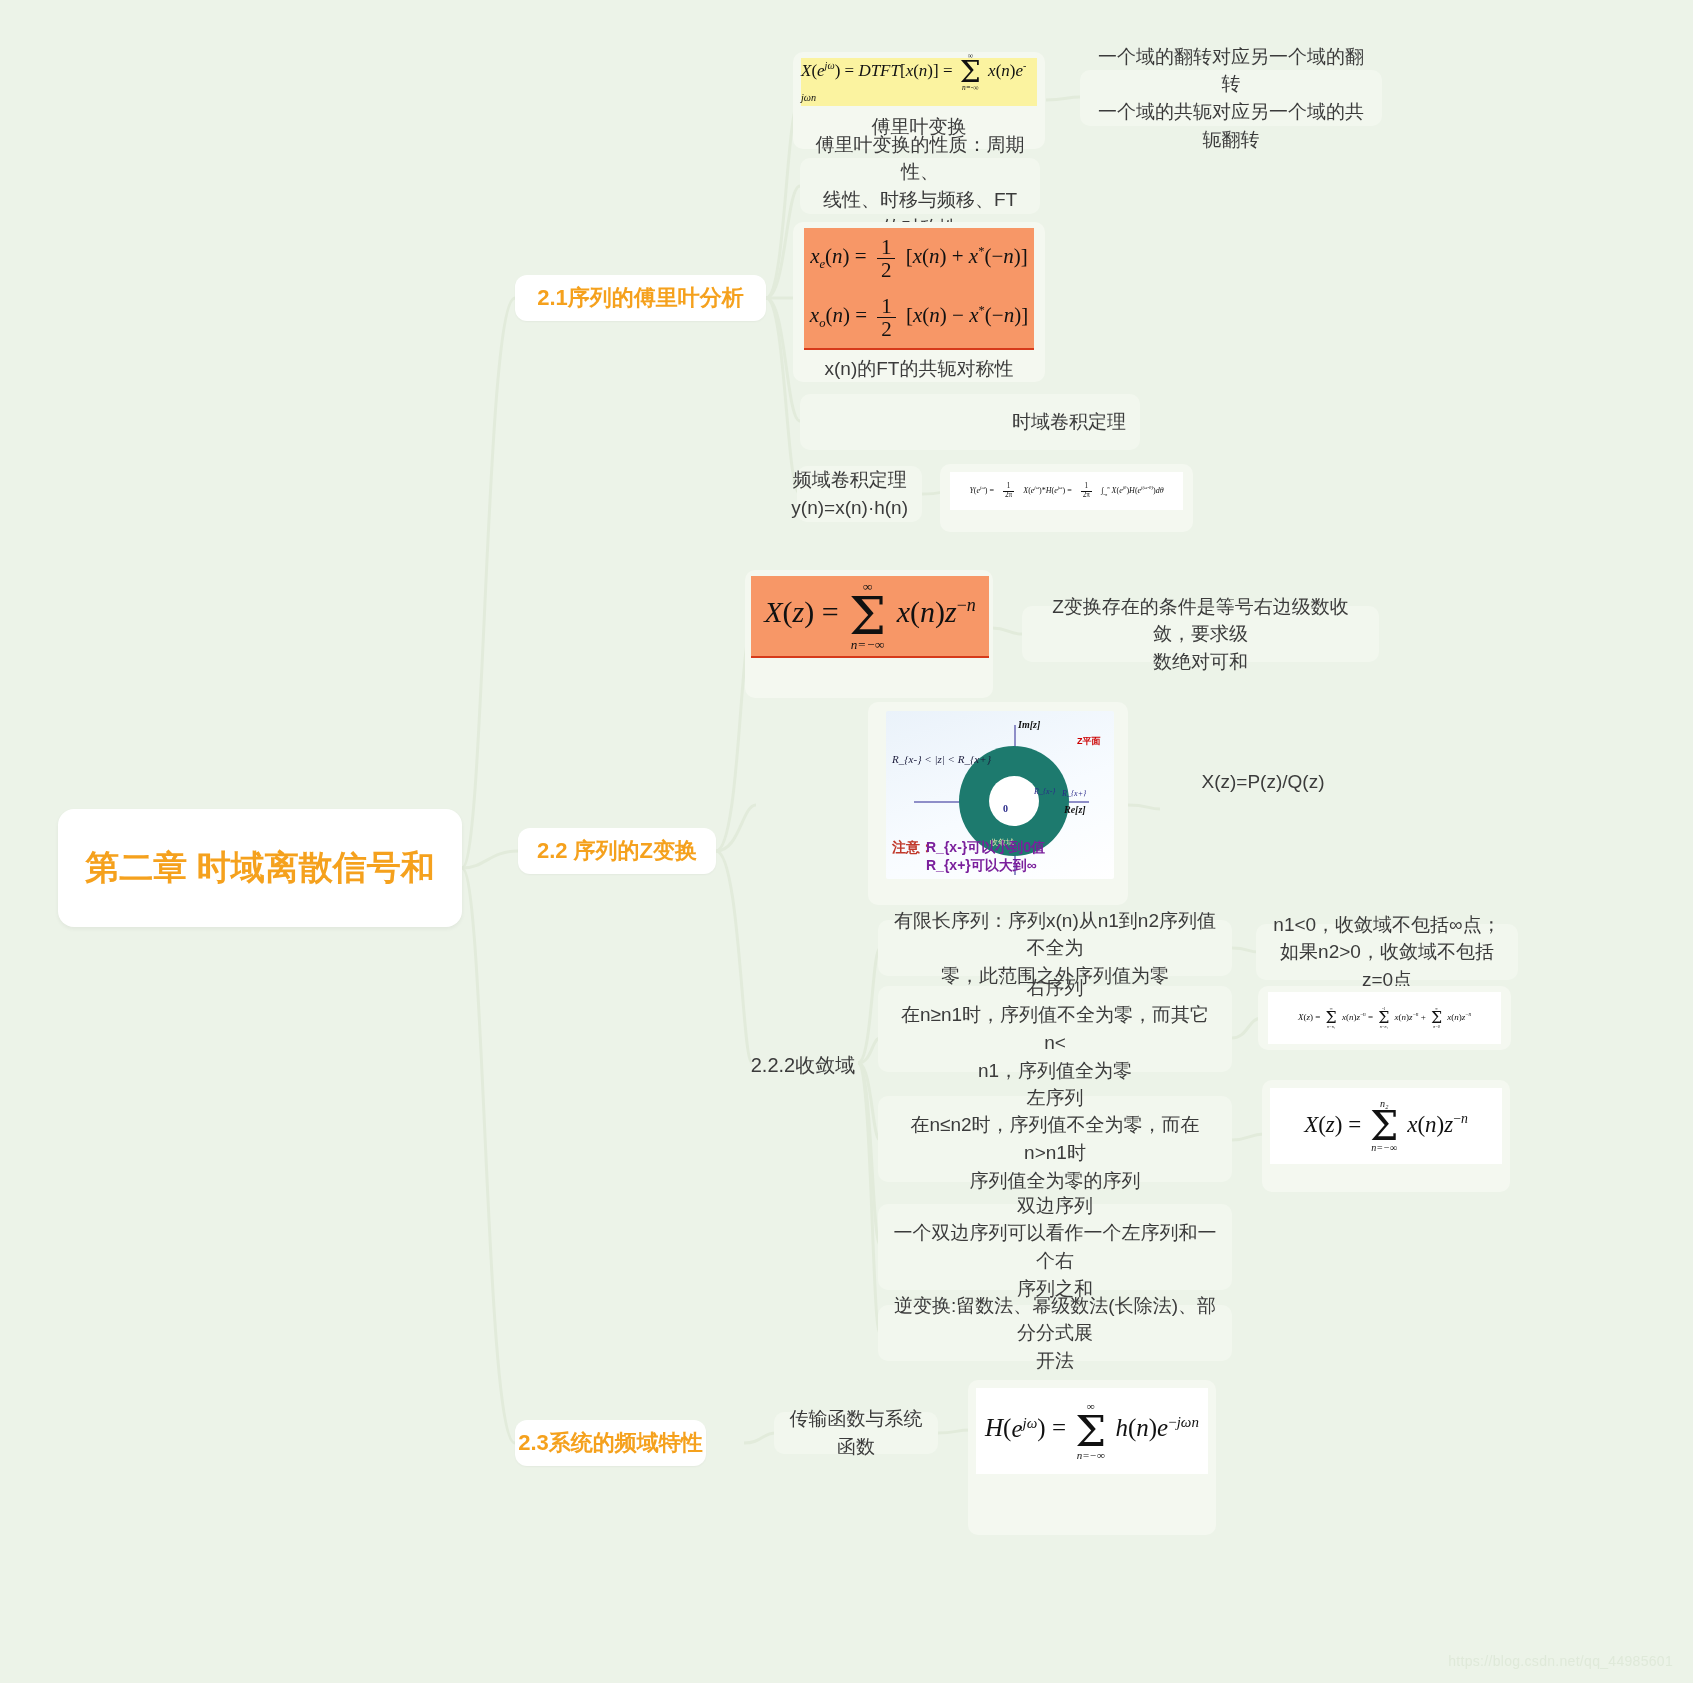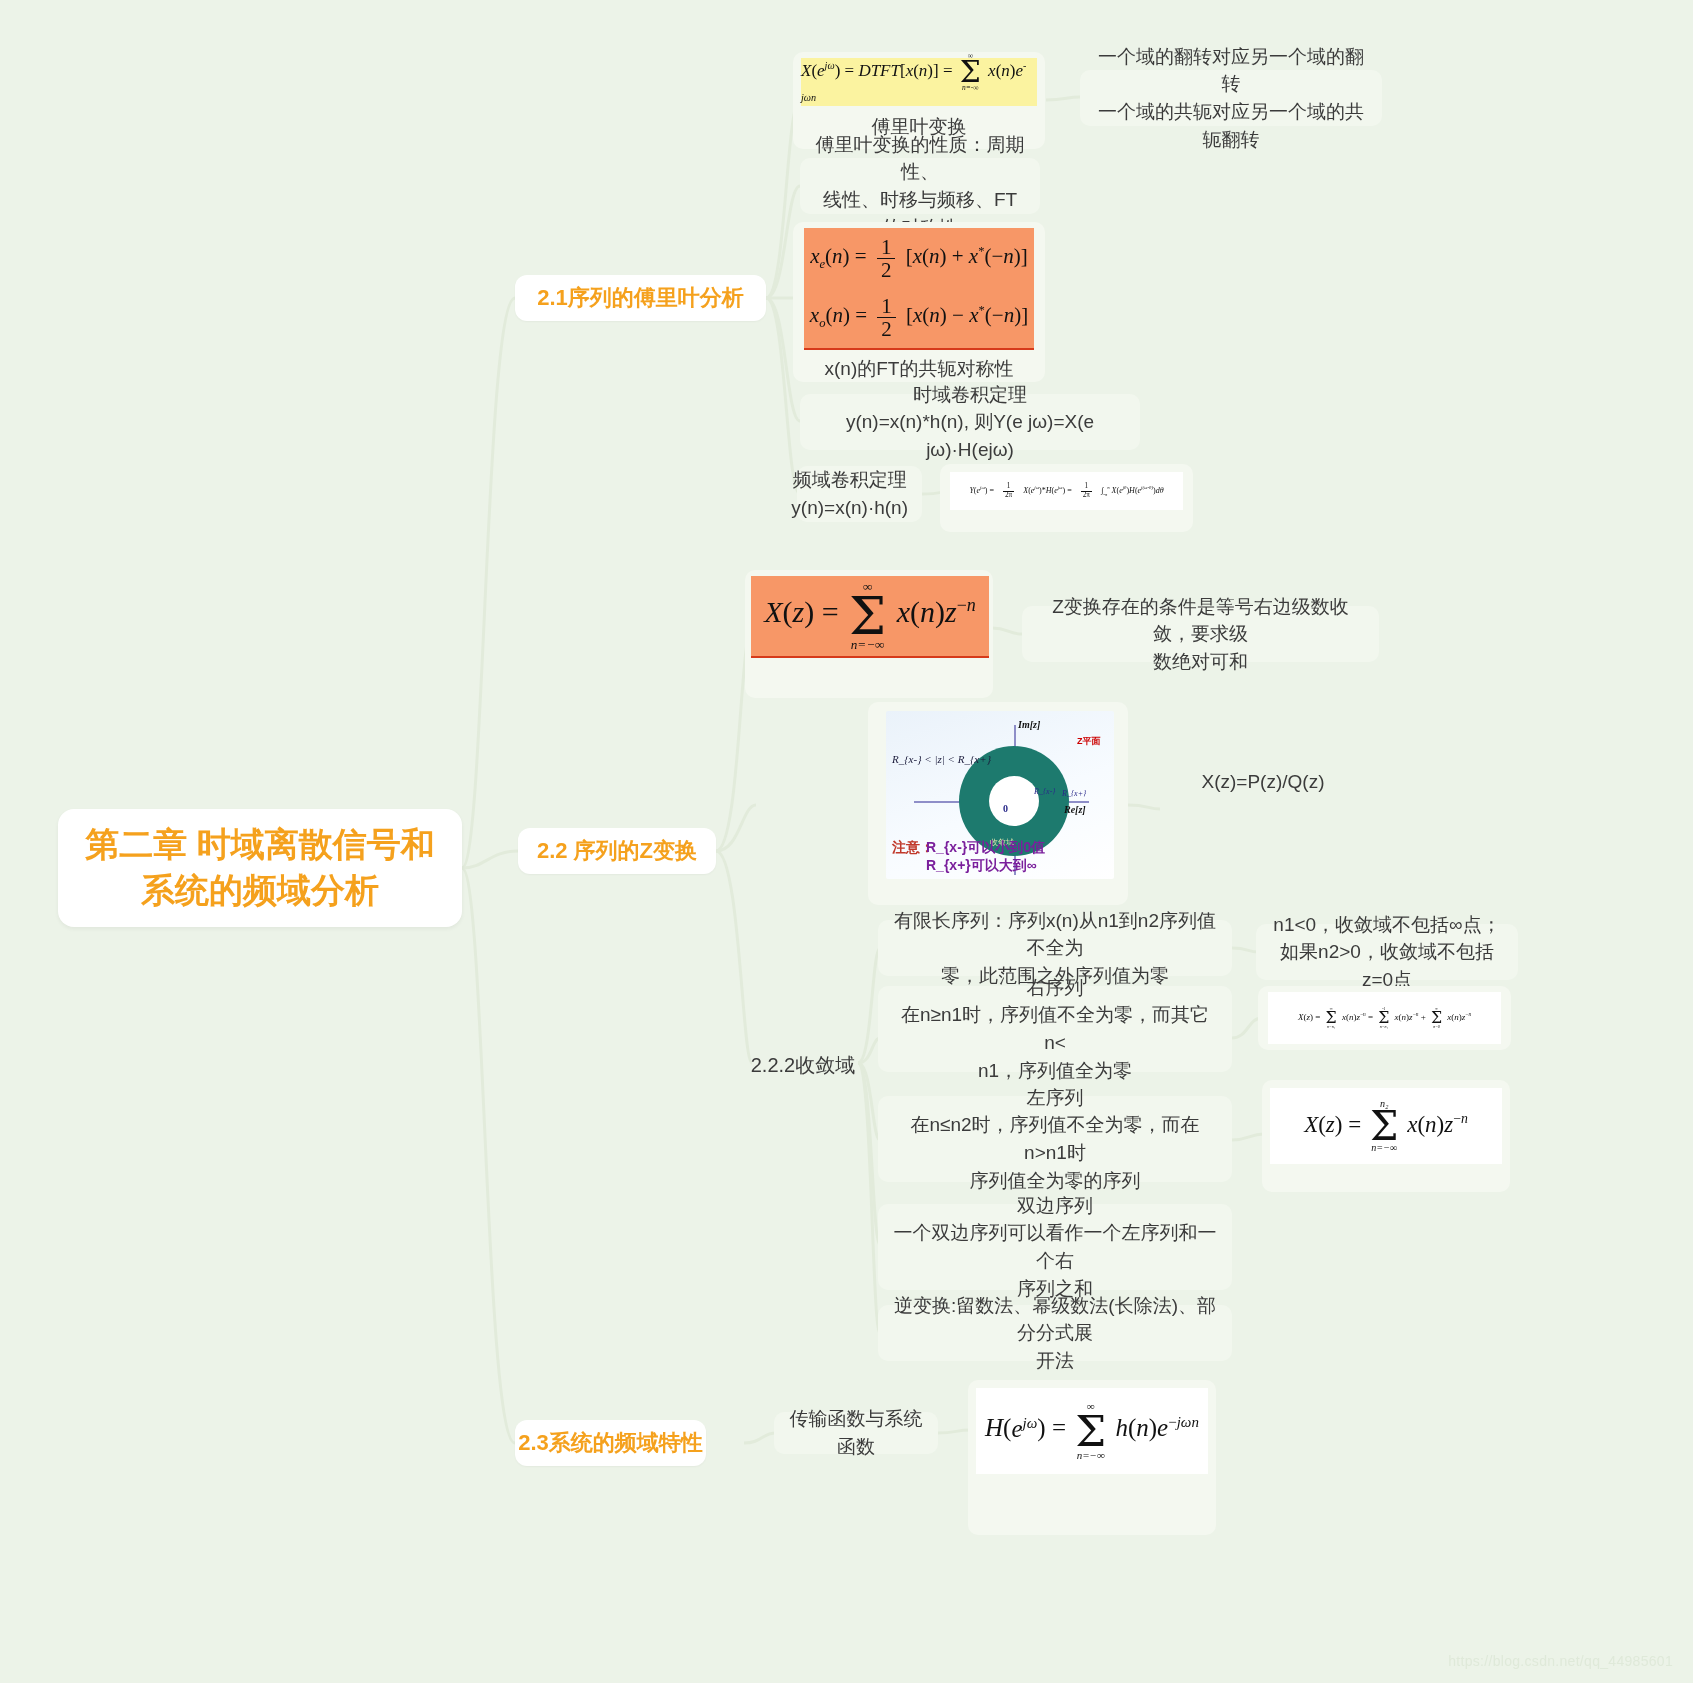--- a/index.html
+++ b/index.html
@@ -224,21 +224,20 @@
       <path d="M1232 1140 C 1248 1140, 1250 1134, 1264 1134"></path>
 
       <path d="M744 1443 C 762 1443, 762 1433, 776 1433"></path>
       <path d="M938 1433 C 956 1433, 956 1430, 970 1430"></path>
     </g>
   </svg>
 
   <div id="root" style="left:58px; top:809px; width:404px; height:118px;">
     <div>
       <div>第二章 时域离散信号和</div>
-      <div>系统的频域分析</div>
     </div>
   </div>
 
   <div class="node branch" style="left:515px; top:275px; width:251px; height:46px;">
     <span>2.1序列的傅里叶分析</span>
   </div>
 
   <div class="card" style="left:793px; top:52px; width:252px; height:97px;">
     <div class="formula f-yellow" style="left:8px; top:6px; width:236px; height:48px; font-size:17px;">
       <span><i class="v">X</i>(<i class="v">e</i><sup><i class="v">jω</i></sup>) = <i class="v">DTFT</i>[<i class="v">x</i>(<i class="v">n</i>)] =
@@ -284,21 +283,20 @@
           </span>
         [<i class="v">x</i>(<i class="v">n</i>) − <i class="v">x</i><sup>*</sup>(−<i class="v">n</i>)]
       </span>
     </div>
     <div class="cap" style="top:134px;">x(n)的FT的共轭对称性</div>
   </div>
 
   <div class="node leaf" style="left:800px; top:394px; width:340px; height:56px;">
     <div>
       <div>时域卷积定理</div>
-      <div>y(n)=x(n)*h(n), 则Y(e jω)=X(e jω)·H(ejω)</div>
     </div>
   </div>
 
   <div class="node leaf" style="left:797px; top:466px; width:125px; height:56px;">
     <div>
       <div>频域卷积定理</div>
       <div>y(n)=x(n)·h(n)</div>
     </div>
   </div>
 

